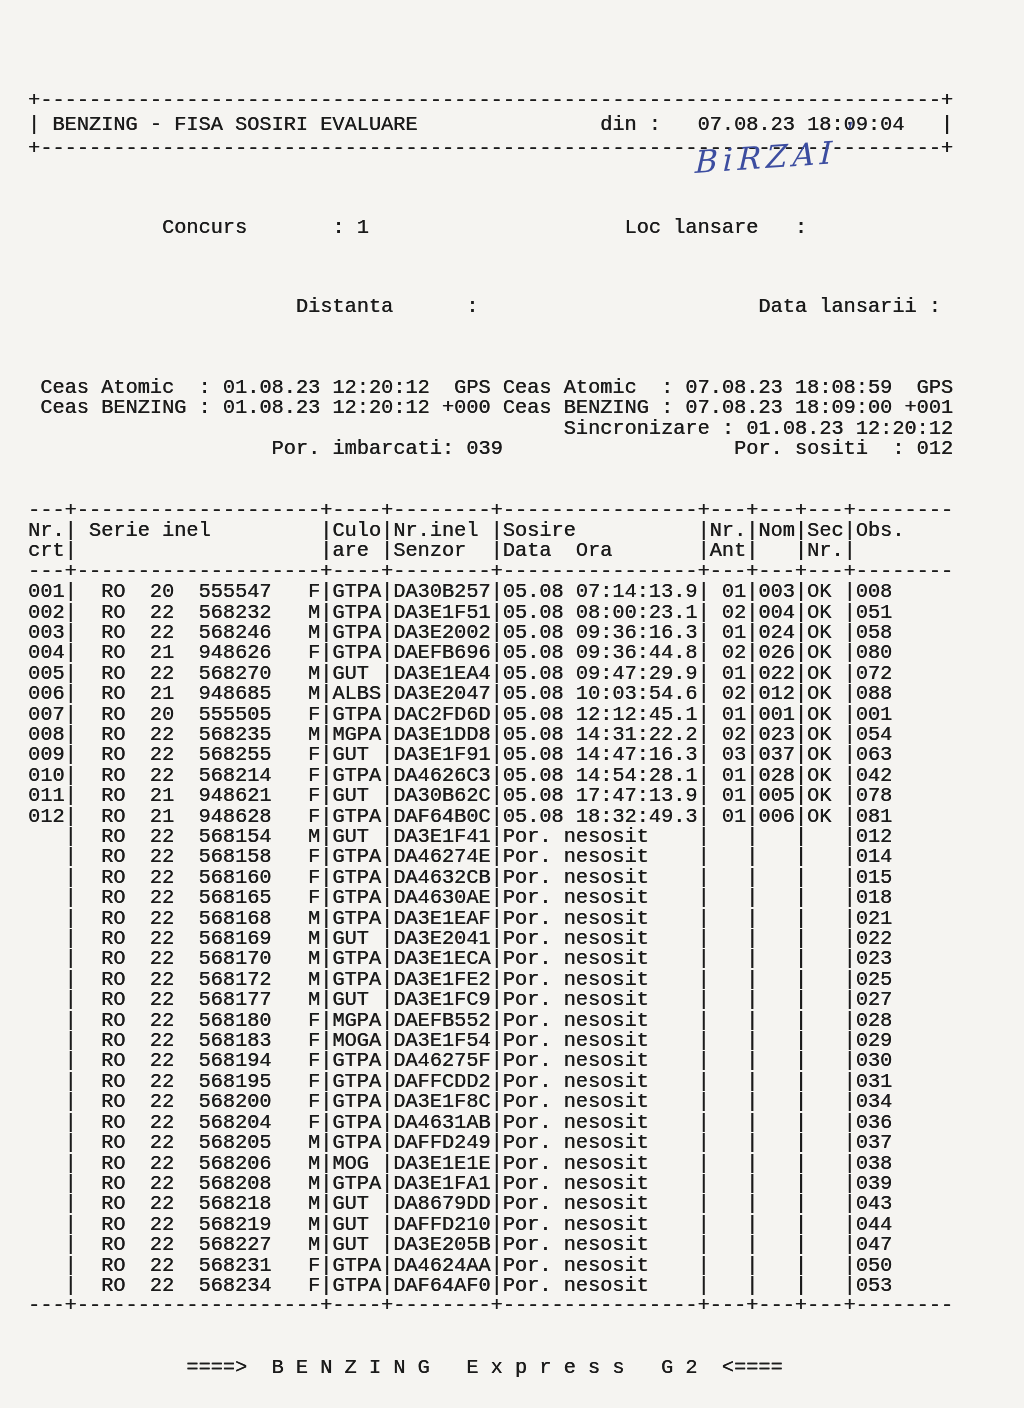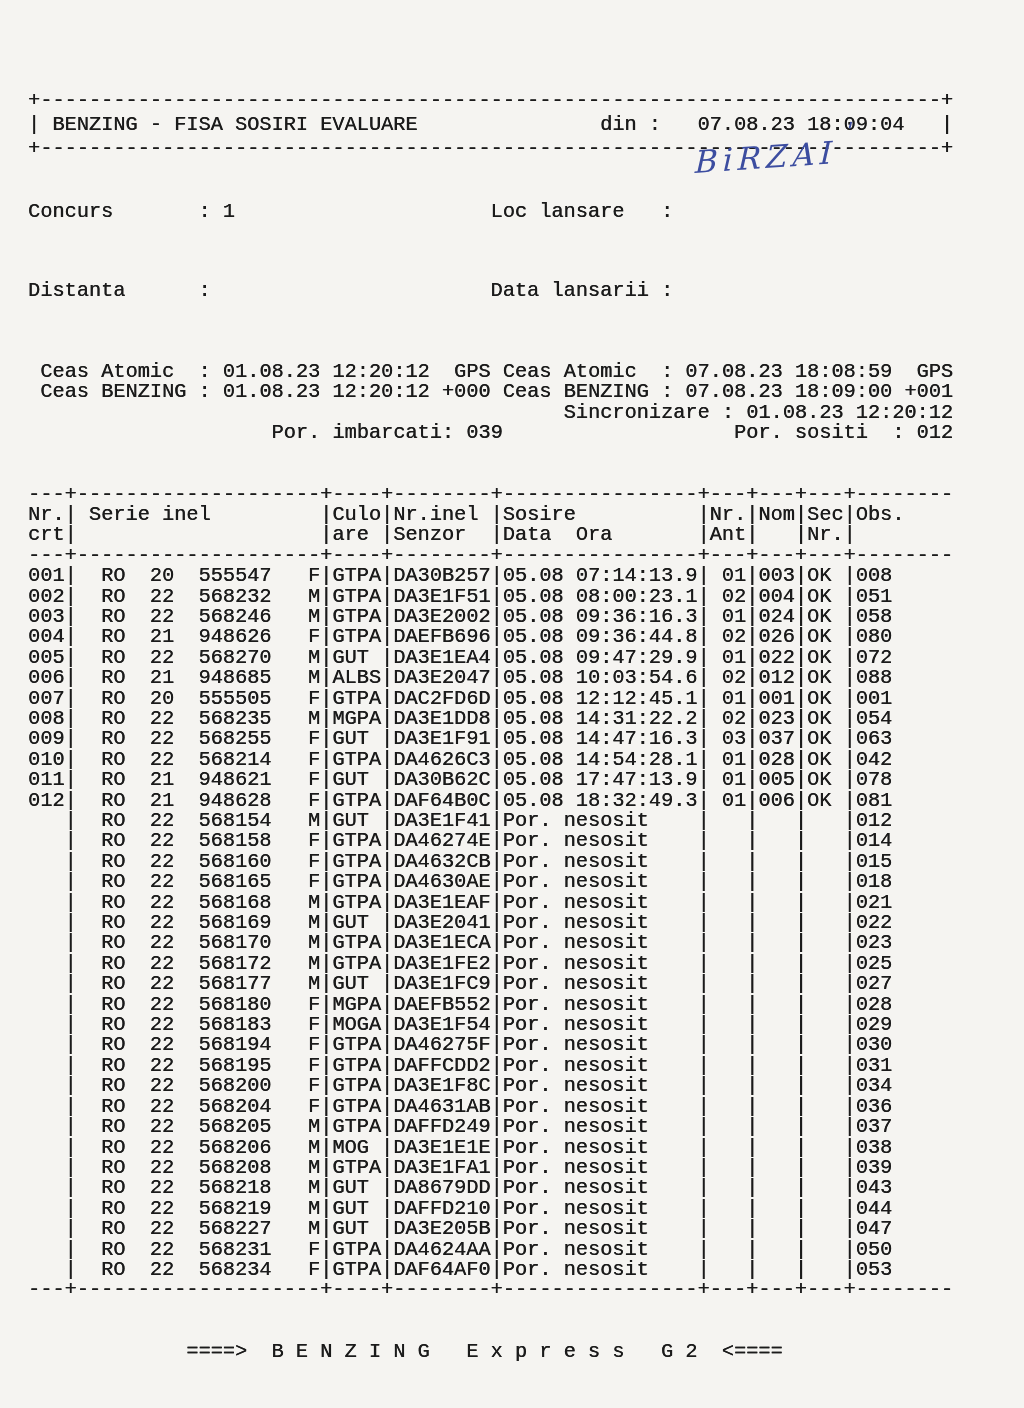--- a/index.html
+++ b/index.html
@@ -11,22 +11,22 @@
   }
   .doc{
     position:absolute;left:28px;top:48px;
     font-family:"Liberation Mono","DejaVu Sans Mono",monospace;
     font-size:20.3px;line-height:20.4px;
     color:#1b1b1b;
     white-space:pre;
     text-shadow:0.35px 0 0 currentColor;
   }
   #hdr-box div{line-height:24px;}
-  #concurs-line{}
-  #info-rows{margin-top:18px;}
+  #concurs-line{margin-top:16px;text-align:center;}
+  #info-rows{margin-top:18px;text-align:right;}
   #clock-rows{margin-top:20px;text-align:right;}
   .handwriting{
     position:absolute;left:695px;top:139px;
     font-family:"DejaVu Serif","Liberation Serif",serif;
     font-style:italic;
     font-size:31px;
     letter-spacing:5px;
     color:#3c4da0;
     transform:rotate(-4deg) skewX(-6deg);
   }

